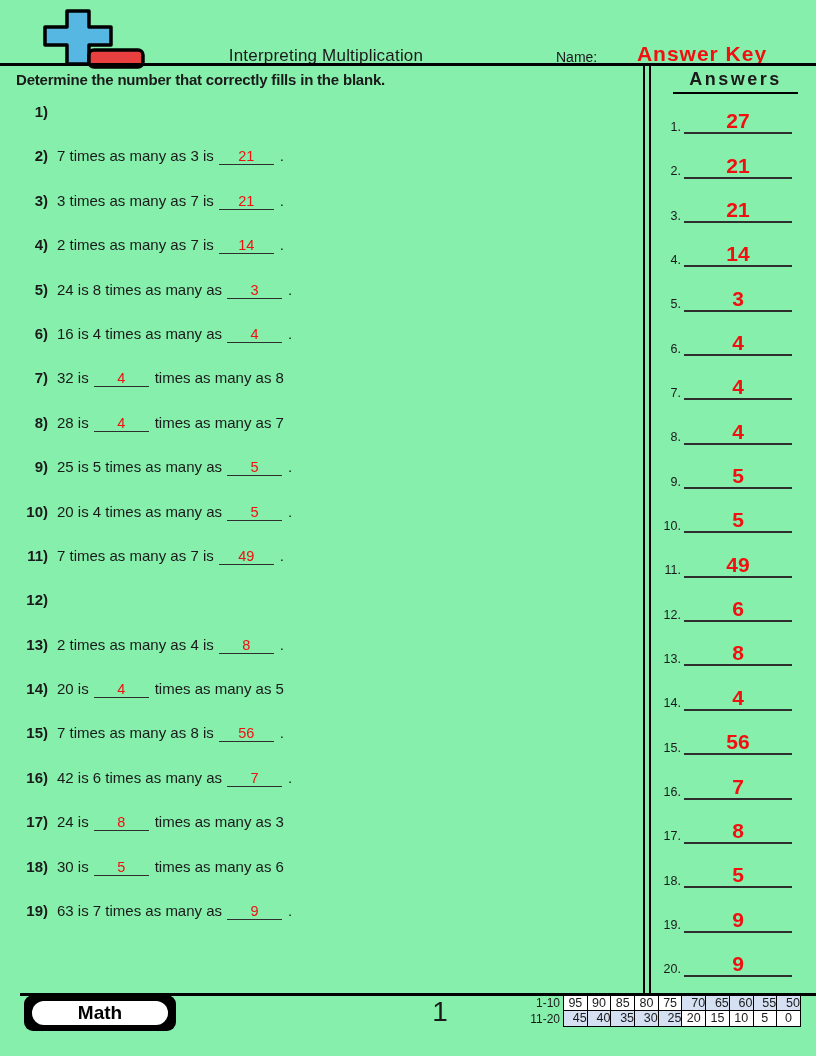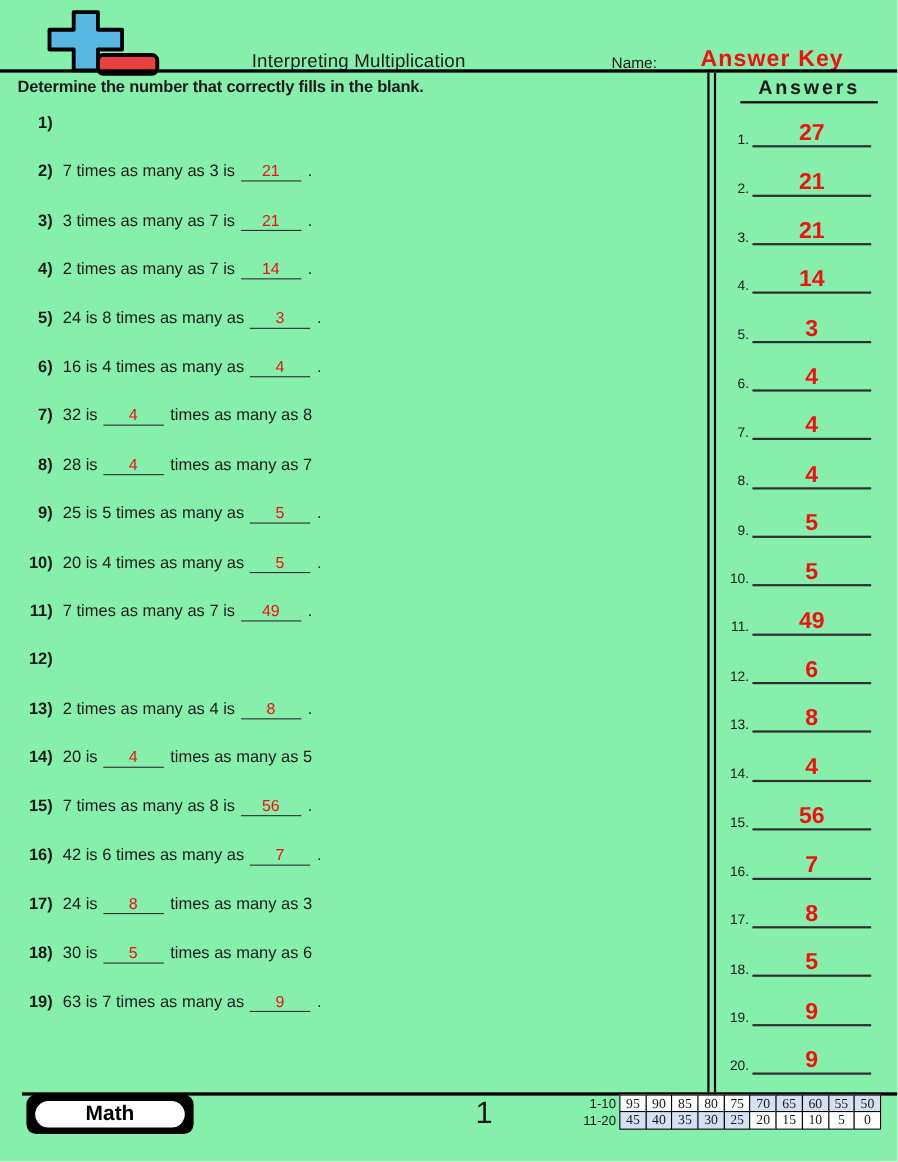--- a/index.html
+++ b/index.html
@@ -62,27 +62,27 @@
     background:#000;border-radius:9px;}
   .subject-pill{position:absolute;left:8px;top:6px;right:8px;bottom:6px;background:#fff;
     border-radius:13px;display:flex;align-items:center;justify-content:center;
     font-size:19px;font-weight:bold;color:#000;}
   .website{position:absolute;left:190px;top:1065px;font-size:15px;margin-top:28px;}
   .page-number{position:absolute;left:420px;top:996px;width:40px;text-align:center;
     font-size:28px;}
   .score-labels{position:absolute;left:514px;top:995px;width:46px;text-align:right;
     font-size:12px;}
   .score-labels div{height:16px;line-height:16px;}
-  .score-table{position:absolute;left:563px;top:995px;font-family:Liberation Serif, serif;}
+  .score-table{position:absolute;left:563px;top:995px;}
   .score-row{display:flex;height:16px;}
   .score-cell{width:24.7px;height:16px;border:1px solid #000;margin-left:-1px;
     font-size:12.5px;line-height:14px;text-align:center;background:#fff;}
   .score-row:last-child .score-cell{margin-top:-1px;height:17px;line-height:15px;}
   .score-cell:first-child{margin-left:0;}
-  .score-cell.shaded{background:var(--shade);}
+  .score-cell.shaded{background:var(--shade);text-align:right;}
 </style>
 </head>
 <body>
 
 <div class="page">
 
   <div class="logo">
     <svg width="110" height="62" viewBox="0 0 110 62">
       <path d="M27 3 h22 v16 h22 v18 h-22 v19 h-22 v-19 H5 V19 h22 Z" fill="#56b7e3" stroke="#000" stroke-width="3.5" stroke-linejoin="round" class="logo-plus"></path>
       <rect x="49" y="42" width="54" height="17" rx="5" fill="#e84040" stroke="#000" stroke-width="3.5" class="logo-minus"></rect>

